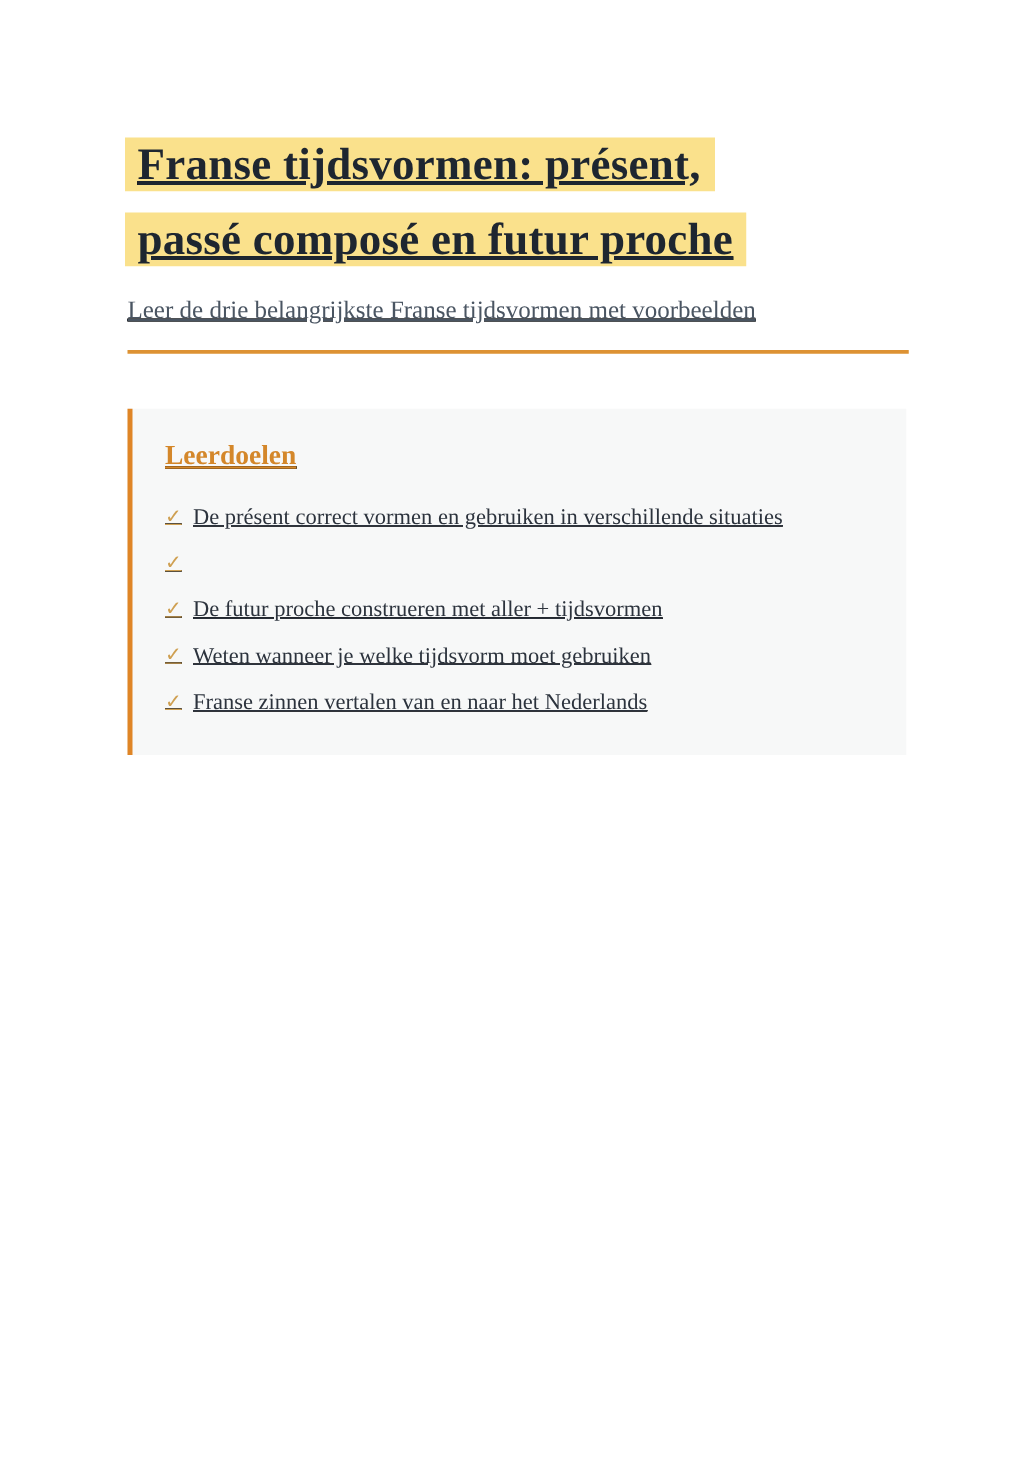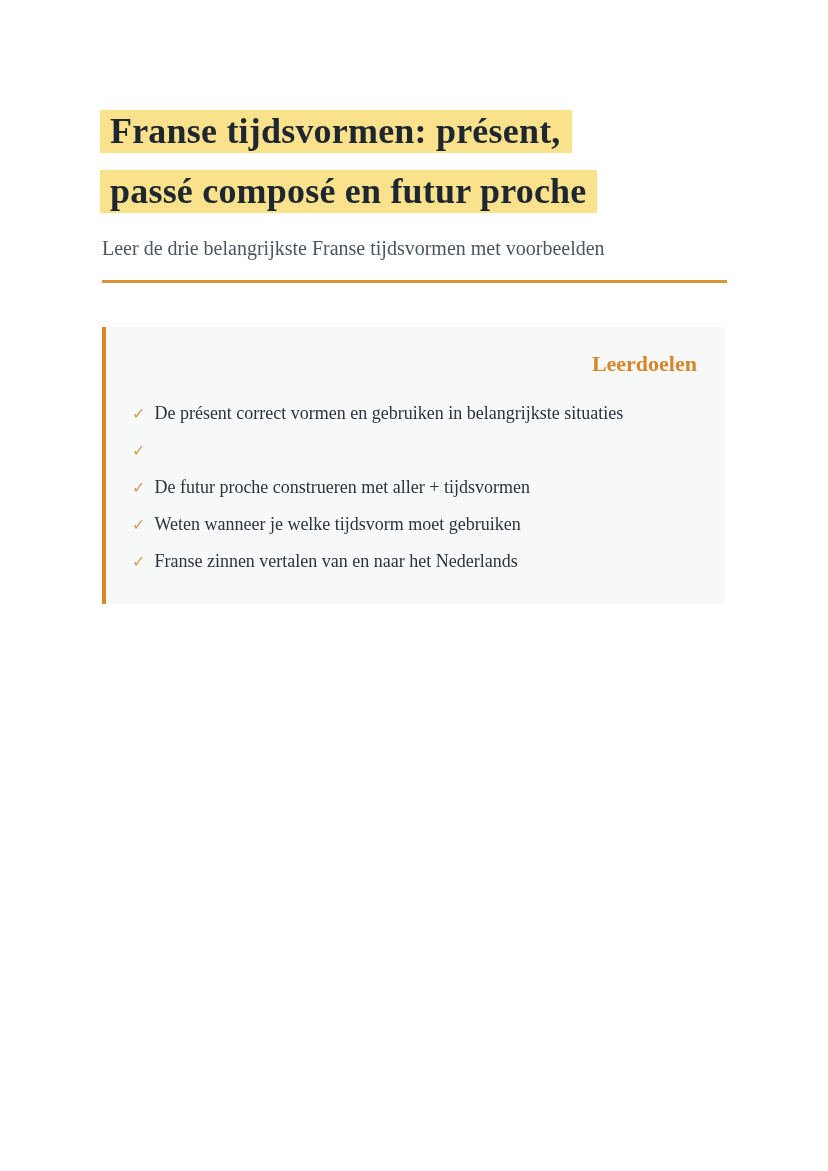--- a/index.html
+++ b/index.html
@@ -9,21 +9,21 @@
     --title-text:#1e2630;
     --subtitle-text:#4a5562;
     --meta-text:#6f7a86;
     --divider-orange:#dd9233;
     --card-background:#f7f8f8;
     --card-border-orange:#df8526;
     --card-heading-orange:#d4872a;
     --check-gold:#cfa052;
     --list-text:#2c333d;
   }
-  *{margin:0;padding:0;box-sizing:border-box;}
+  *{margin:0;padding:0;box-sizing:border-box;text-decoration:underline;}
   html,body{background:var(--page-background);}
   body{
     width:828px;
     min-height:1171px;
     font-family:"Liberation Serif","DejaVu Serif",serif;
     -webkit-font-smoothing:antialiased;
   }
   .page{
     padding:110px 101px 0 102px;
   }
@@ -64,21 +64,20 @@
     margin-top:18px;
     width:625px;
   }
   
   .card{
     margin-top:44px;
     width:623px;
     background:var(--card-background);
     border-left:4px solid var(--card-border-orange);
     padding:24px 28px 30px 26px;
-    text-align:right;
   }
   .card h2{
     font-size:22px;
     font-weight:700;
     color:var(--card-heading-orange);
     line-height:26px;
     margin-bottom:24px;
   }
   .card ul{
     list-style:none;
@@ -112,21 +111,21 @@
     </h1>
     <p class="subtitle">Leer de drie belangrijkste Franse tijdsvormen met voorbeelden</p>
     <hr class="divider">
   </header>
 
   <section class="card">
     <h2>Leerdoelen</h2>
     <ul>
       <li>
         <span class="check">✓</span>
-        <span>De présent correct vormen en gebruiken in belangrijkste situaties</span>
+        <span>De présent correct vormen en gebruiken in verschillende situaties</span>
       </li>
       <li>
         <span class="check">✓</span>
       </li>
       <li>
         <span class="check">✓</span>
         <span>De futur proche construeren met aller + tijdsvormen</span>
       </li>
       <li>
         <span class="check">✓</span>

